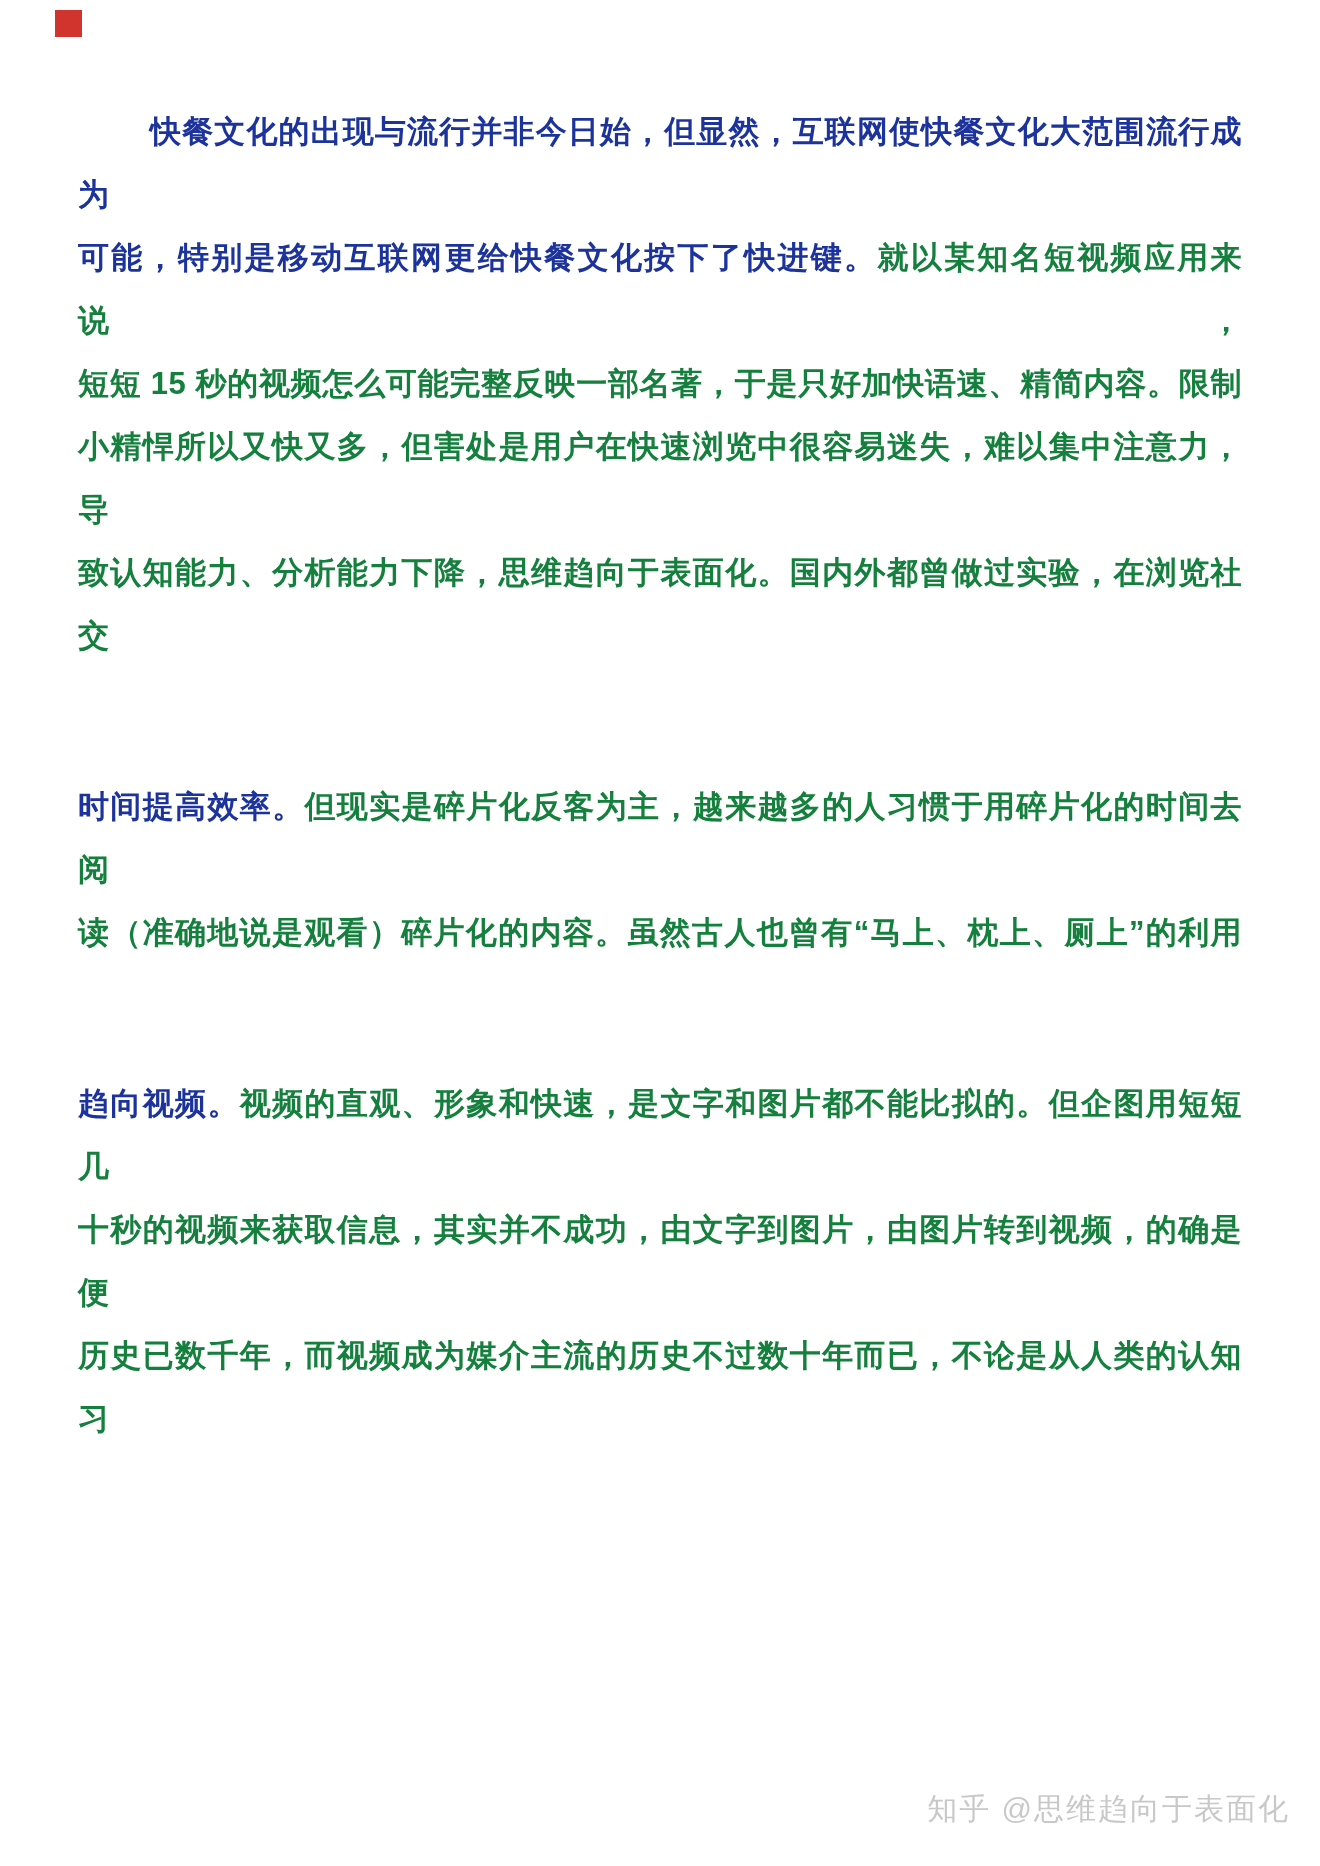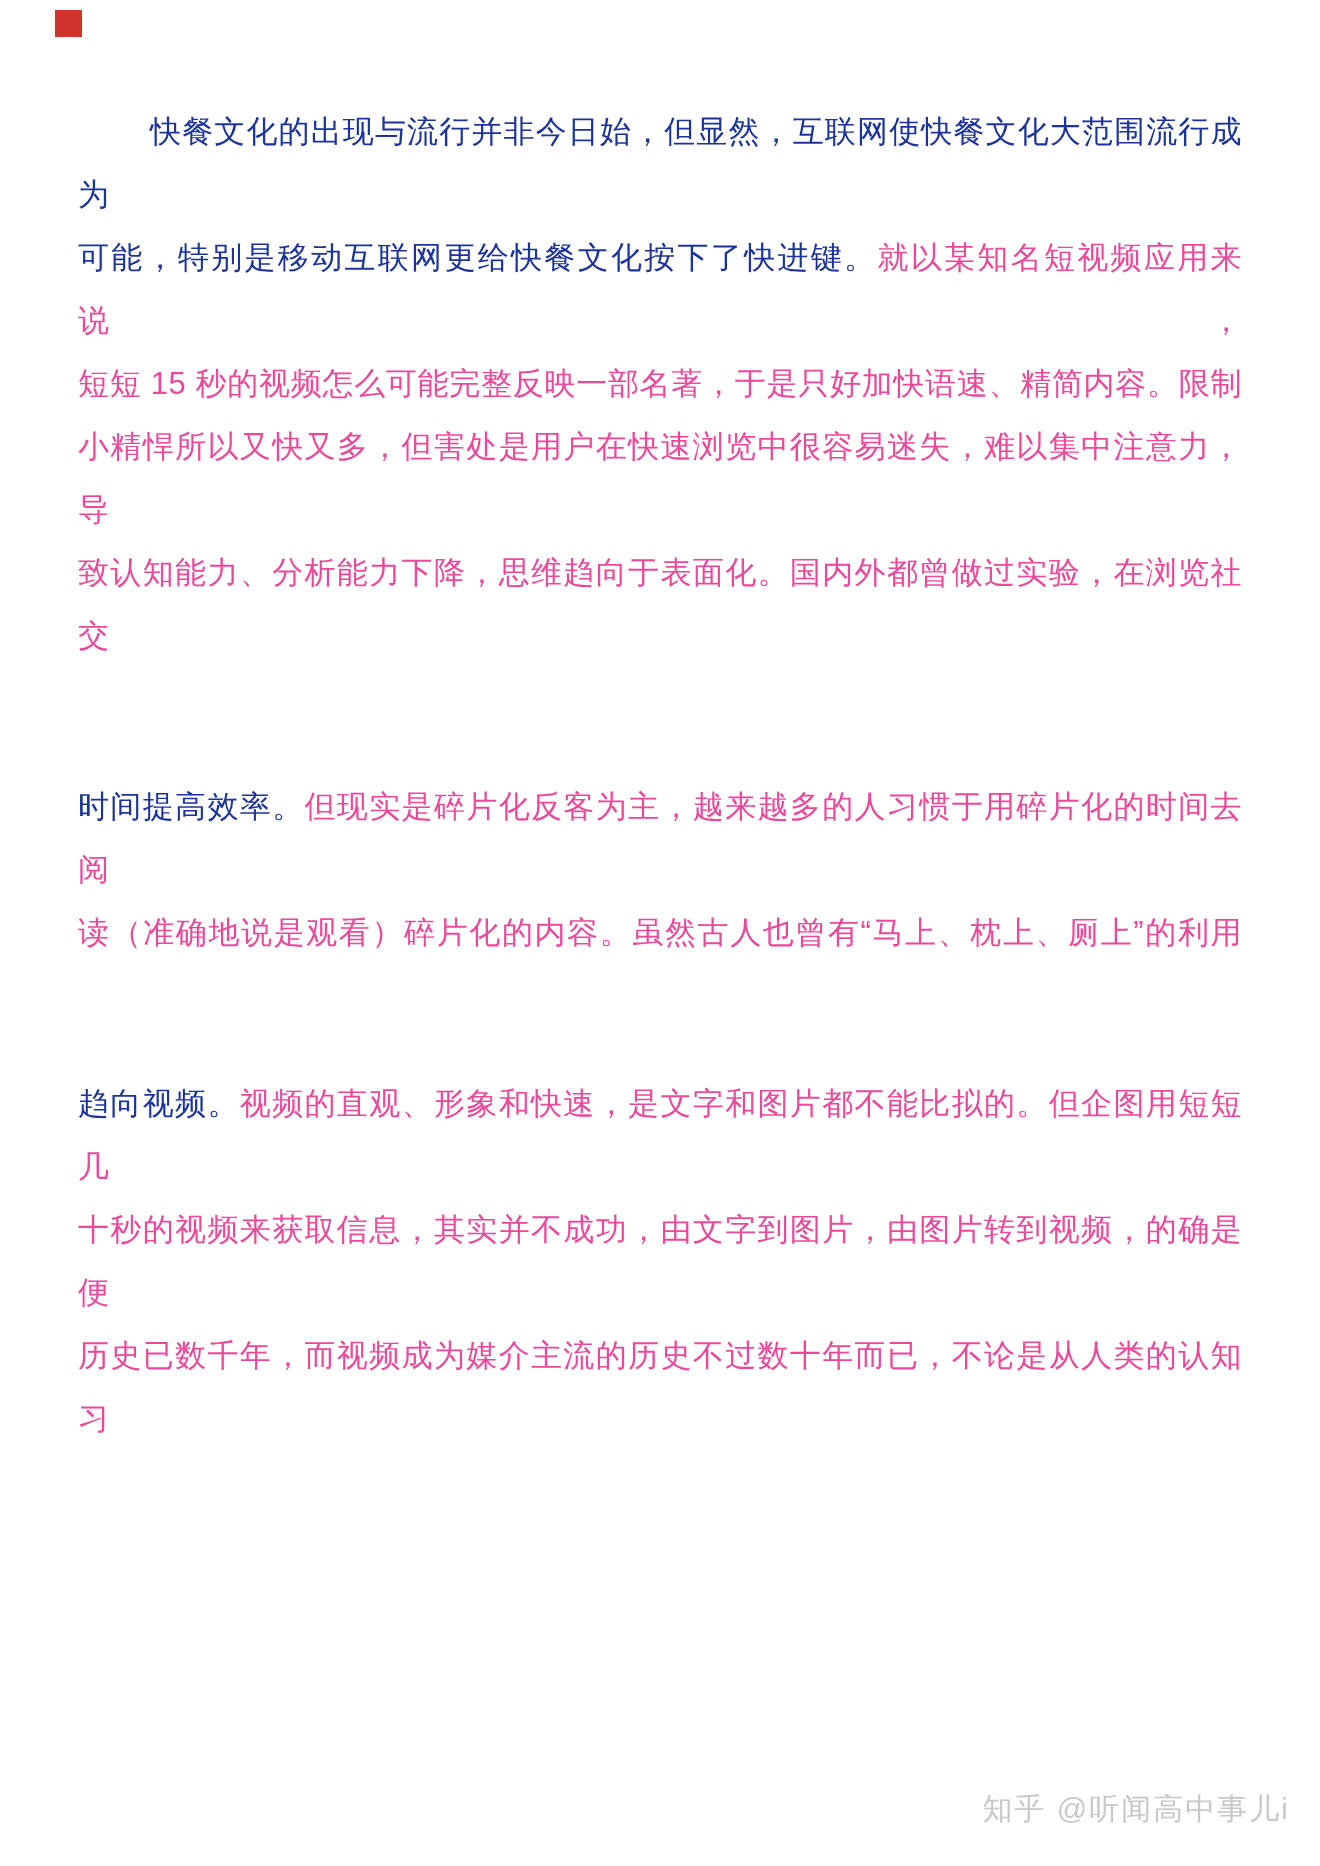--- a/index.html
+++ b/index.html
@@ -22,29 +22,29 @@
     position: absolute;
     left: 78px;
     right: 78px;
     top: 100px;
   }
   .paragraph { margin: 0 0 108px 0; }
   .paragraph:last-child { margin-bottom: 0; }
   .line {
     font-size: 31px;
     line-height: 63px;
-    font-weight: normal;
+    font-weight: bold;
     letter-spacing: 0.5px;
     white-space: normal;
     text-align: justify;
   }
   .line.full { text-align-last: justify; }
   .line.indent { text-indent: 72px; }
   .seg-blue { color: #1c339c; }
-  .seg-dark { color: #ec4899; }
+  .seg-dark { color: #15803d; }
   .watermark {
     position: absolute;
     top: 1789px;
     right: 30px;
     font-size: 30px;
     line-height: 40px;
     font-weight: normal;
     color: #c8c8c8;
     letter-spacing: 2px;
   }
@@ -66,13 +66,13 @@
       <div class="line full"><span class="seg-blue">时间提高效率。</span><span class="seg-dark">但现实是碎片化反客为主，越来越多的人习惯于用碎片化的时间去阅</span></div>
       <div class="line full"><span class="seg-dark">读（准确地说是观看）碎片化的内容。虽然古人也曾有“马上、枕上、厕上”的利用</span></div>
     </div>
     <div class="paragraph">
       <div class="line full"><span class="seg-blue">趋向视频。</span><span class="seg-dark">视频的直观、形象和快速，是文字和图片都不能比拟的。但企图用短短几</span></div>
       <div class="line full"><span class="seg-dark">十秒的视频来获取信息，其实并不成功，由文字到图片，由图片转到视频，的确是便</span></div>
       <div class="line full"><span class="seg-dark">历史已数千年，而视频成为媒介主流的历史不过数十年而已，不论是从人类的认知习</span></div>
     </div>
   </div>
 
-<div class="watermark" style="color: rgb(200, 200, 200);">知乎 @听闻高中事儿i</div>
+<div class="watermark" style="color: rgb(200, 200, 200);">知乎 @思维趋向于表面化</div>
 
 </body></html>

